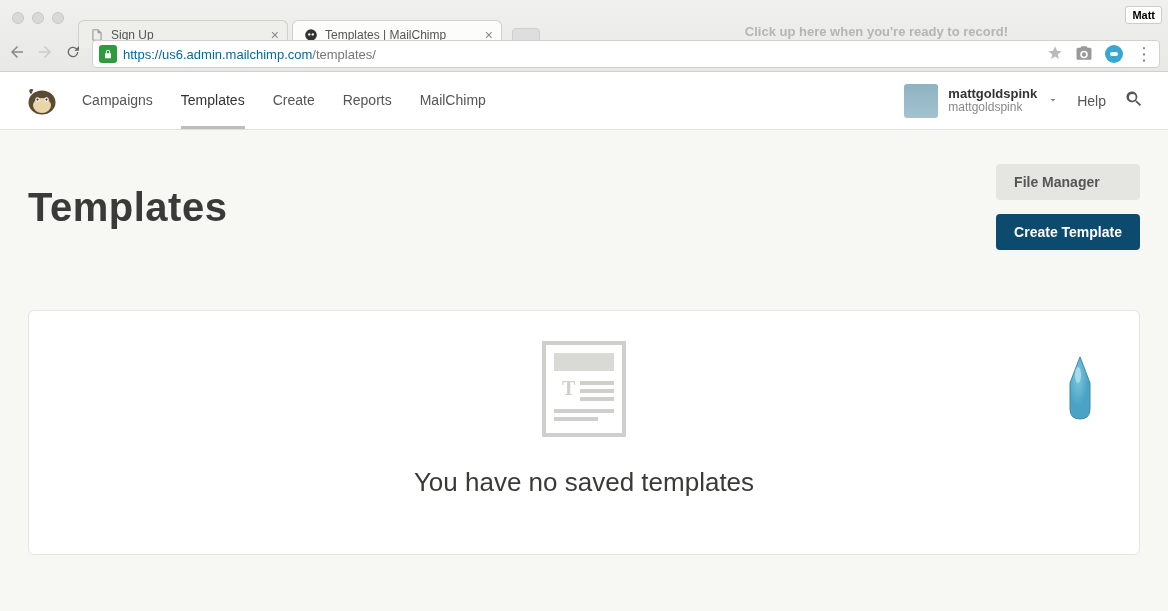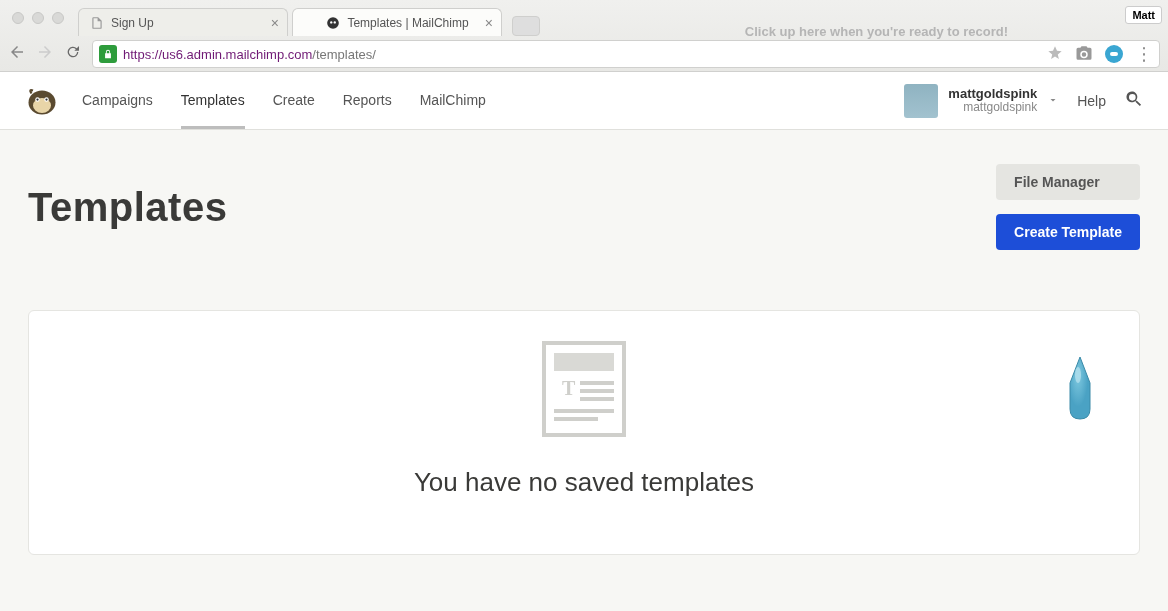--- a/index.html
+++ b/index.html
@@ -3,71 +3,71 @@
 <meta charset="utf-8">
 <style>
 * { margin: 0; padding: 0; box-sizing: border-box; }
 body { font-family: "Helvetica Neue", Helvetica, Arial, sans-serif; background: #f7f7f4; width: 1168px; height: 611px; overflow: hidden; }
 
 
 .browser-chrome { height: 72px; background: linear-gradient(#f0f0ee, #e8e8e5); border-bottom: 1px solid #d0d0ce; position: relative; }
 .traffic-lights { position: absolute; top: 12px; left: 12px; display: flex; gap: 8px; }
 .traffic-light { width: 12px; height: 12px; border-radius: 50%; background: #d9d9d7; border: 1px solid #c8c8c6; }
 
-.tabs { position: absolute; top: 6px; left: 78px; display: flex; align-items: flex-end; height: 30px; }
+.tabs { position: absolute; top: 18px; left: 78px; display: flex; align-items: flex-end; height: 30px; }
 .tab { display: flex; align-items: center; height: 28px; padding: 0 10px; border: 1px solid #cfcfcd; border-bottom: none; border-radius: 6px 6px 0 0; background: #eeeeea; margin-right: 4px; font-size: 12px; color: #555; min-width: 210px; position: relative; }
-.tab.active { background: #fcfcfa; justify-content: center; }
+.tab.active { background: #fcfcfa; }
 .tab .tab-favicon { width: 16px; height: 16px; margin-right: 6px; display:flex; align-items:center; justify-content:center;}
 .tab .tab-close { position: absolute; right: 8px; font-size: 14px; color: #888; }
 .new-tab { width: 28px; height: 20px; background: #dedede; border-radius: 4px; border:1px solid #cfcfcd; margin-left:6px; }
 
 .addr-row { position: absolute; top: 36px; left: 0; right: 0; height: 36px; display: flex; align-items: center; padding: 0 8px; gap: 10px; }
 .nav-icon { color: #b9b9b9; font-size: 18px; width: 18px; text-align: center; }
 .nav-icon.enabled { color: #6a6a6a; }
 .addr-bar { flex: 1; height: 28px; background: #fff; border: 1px solid #d0d0ce; border-radius: 4px; display: flex; align-items: center; padding: 0 6px; font-size: 13px; color: #333; }
 .lock-badge { width: 18px; height: 18px; background: #2e9c3c; border-radius: 3px; display:flex; align-items:center; justify-content:center; margin-right:6px;}
-.url-host { color: #701a75; font-weight: 500; }
+.url-host { color: #0369a1; font-weight: 500; }
 .url-path { color: #777; }
 .addr-right { display:flex; align-items:center; gap:12px; margin-left: auto; }
 .star-icon svg { fill:#bbb; }
 .camera-icon svg { fill:#999; }
 .ext-icon { width:18px; height:18px; background:#3aa6d2; border-radius:50%; display:flex;align-items:center;justify-content:center;}
 .ext-icon::before { content:""; width:8px; height:4px; background:#fff; border-radius:2px;}
 .menu-icon { color:#888; font-size:18px; }
 
 .user-badge { position:absolute; top:6px; right:6px; background:#fff; border:1px solid #ccc; border-radius:3px; padding:2px 6px; font-size:11px; font-weight:600;}
 
 .hint { position:absolute; top:24px; right:160px; font-size:13px; color:#bdbdbd; line-height:1.2;}
 .hint .hint1 { font-weight:700; color:#b5b5b5;}
 .hint .hint2 { font-size:11px; color:#cfcfcf;}
 
 
 .app-header { height: 58px; background:#fff; border-bottom:1px solid #e0e0dc; display:flex; align-items:center; padding:0 24px; }
 .logo { width:36px; height:36px; margin-right:22px; display:flex; align-items:center; justify-content:center;}
 .nav { display:flex; gap:28px; }
 .nav-item { font-size:14px; color:#555; padding:20px 0 18px; border-bottom:3px solid transparent; cursor:pointer;}
 .nav-item.active { color:#333; border-bottom-color:#bdbdbd; }
-.header-right { margin-left:auto; display:flex; align-items:center; gap:18px;text-align:right;}
+.header-right { margin-left:auto; display:flex; align-items:center; gap:18px;}
 .account { display:flex; align-items:center; gap:10px;}
 .avatar { width:34px; height:34px; background:linear-gradient(#8fb3c1,#a2c2cf); border-radius:3px;}
 .acct-text { display:flex; flex-direction:column; line-height:1.1;}
 .acct-name { font-size:13px; font-weight:700; color:#333;}
 .acct-sub { font-size:12px; color:#888;}
 .chev { color:#888; }
 .help-link { font-size:14px; color:#555;}
 .search-btn svg{ fill:#555;}
 
 
 .main { padding: 34px 28px 0; position:relative;}
 .page-title-row { display:flex; align-items:center; justify-content:space-between;}
 .page-title { font-size:40px; font-weight:600; color:#3a3a38; letter-spacing:0.5px;}
 .buttons { display:flex; gap:14px;flex-direction:column;}
 .btn { height:36px; padding:0 18px; border-radius:4px; font-size:14px; font-weight:600; display:flex; align-items:center; cursor:pointer;}
 .btn-secondary { background:#e5e5e1; color:#555;}
-.btn-primary { background:#1d4ed8; color:#fff;}
+.btn-primary { background:#0c4a6e; color:#fff;}
 
 .cursor-pointer { position:absolute; top:225px; right:72px; z-index:10;}
 
 .empty-card { margin-top:60px; background:#fff; border:1px solid #e5e5e1; border-radius:6px; padding:30px 20px 48px; text-align:center;}
 .doc-icon { display:inline-block; margin-bottom:26px;}
 .empty-title { font-size:26px; font-weight:500; color:#3a3a38; margin-bottom:8px;}
 .empty-desc { font-size:16px; color:#555; line-height:1.7;}
 .empty-desc a { color:#4a90b9; text-decoration:none; border-bottom:1px dotted #4a90b9;}
 </style>
 </head>

